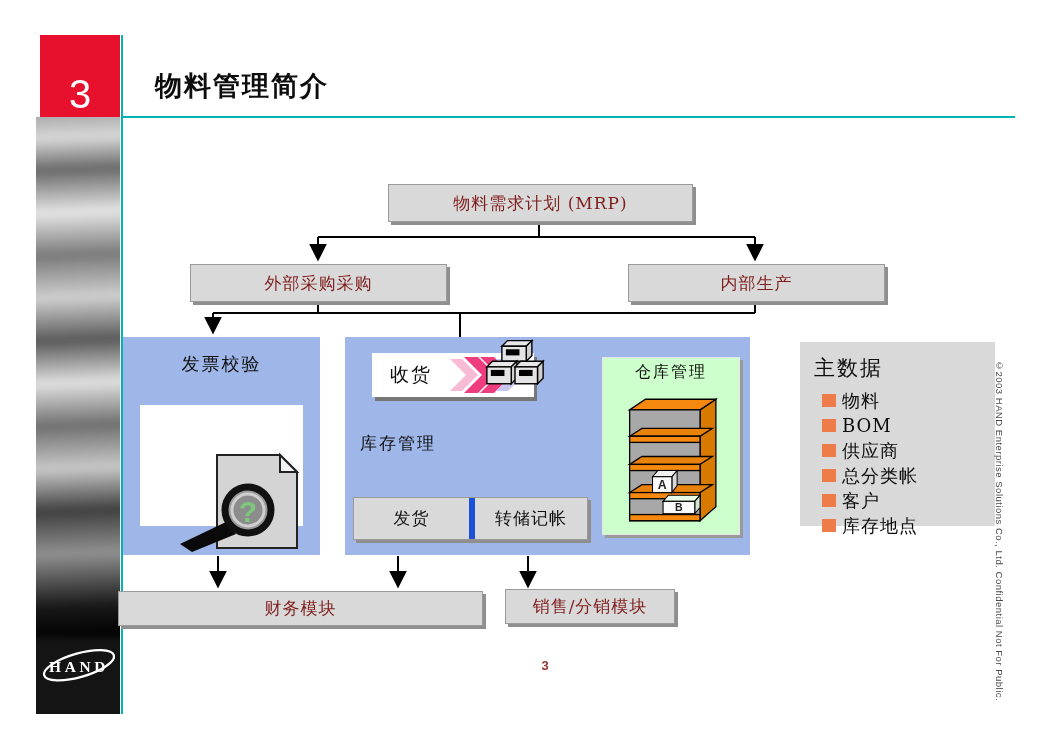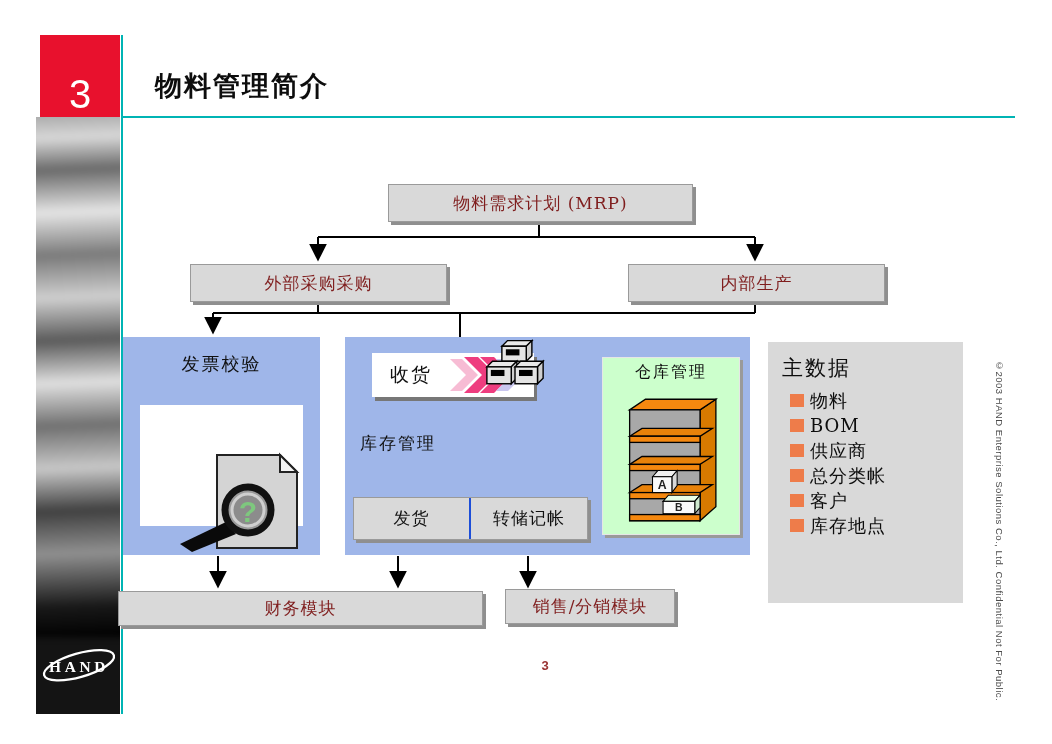--- a/index.html
+++ b/index.html
@@ -42,30 +42,30 @@
   }
   .box-receipt .lbl{font-size:19px;letter-spacing:2px;padding-left:18px;}
   .chevrons{position:absolute;left:78px;top:4px;width:100px;height:36px;}
   .crates{position:absolute;left:140px;top:0px;width:60px;height:56px;}
   .label-inventory{position:absolute;left:15px;top:95px;font-size:17px;letter-spacing:2px;}
   .box-issue-transfer{
     position:absolute;left:8px;top:160px;width:233px;height:41px;background:#d9d9d9;
     border:1px solid #9a9a9a;box-shadow:3px 3px 0 #8f8f8f;display:flex;
   }
   .box-issue-transfer .cell{display:flex;align-items:center;justify-content:center;font-size:17px;letter-spacing:1px;}
-  .cell-issue{width:115px;border-right:2px solid #1d4ed8;}
+  .cell-issue{width:115px;border-right:6px solid #1d4ed8;}
   .cell-transfer{flex:1;}
   .box-warehouse{
     position:absolute;left:257px;top:20px;width:136px;height:176px;background:#ccffcc;
     border:1px solid #e6e6e6;box-shadow:3px 3px 0 #9a9a9a;
   }
   .box-warehouse .panel-title{font-size:16px;padding-top:4px;text-align:center;}
   .shelf-icon{position:absolute;left:16px;top:36px;width:104px;height:132px;}
   
-  .panel-master{position:absolute;left:768px;top:342px;width:195px;height:261px;background:#d9d9d9;}
+  .panel-master{position:absolute;left:800px;top:342px;width:195px;height:184px;background:#d9d9d9;}
   .master-title{font-size:21px;letter-spacing:2px;margin:12px 0 6px 14px;color:#0d0d0d;}
   .master-list{list-style:none;margin:0;padding:0 0 0 22px;}
   .master-list li{display:flex;align-items:center;height:25px;}
   .bullet{width:14px;height:13px;background:#ee7c4a;margin-right:6px;flex:0 0 auto;}
   .master-list .itm{font-size:18px;letter-spacing:1px;color:#0d0d0d;}
   
   .page-number{
     position:absolute;left:500px;top:658px;width:90px;text-align:center;
     color:#993333;font-weight:bold;font-size:13px;font-family:"Liberation Sans",sans-serif;
   }

